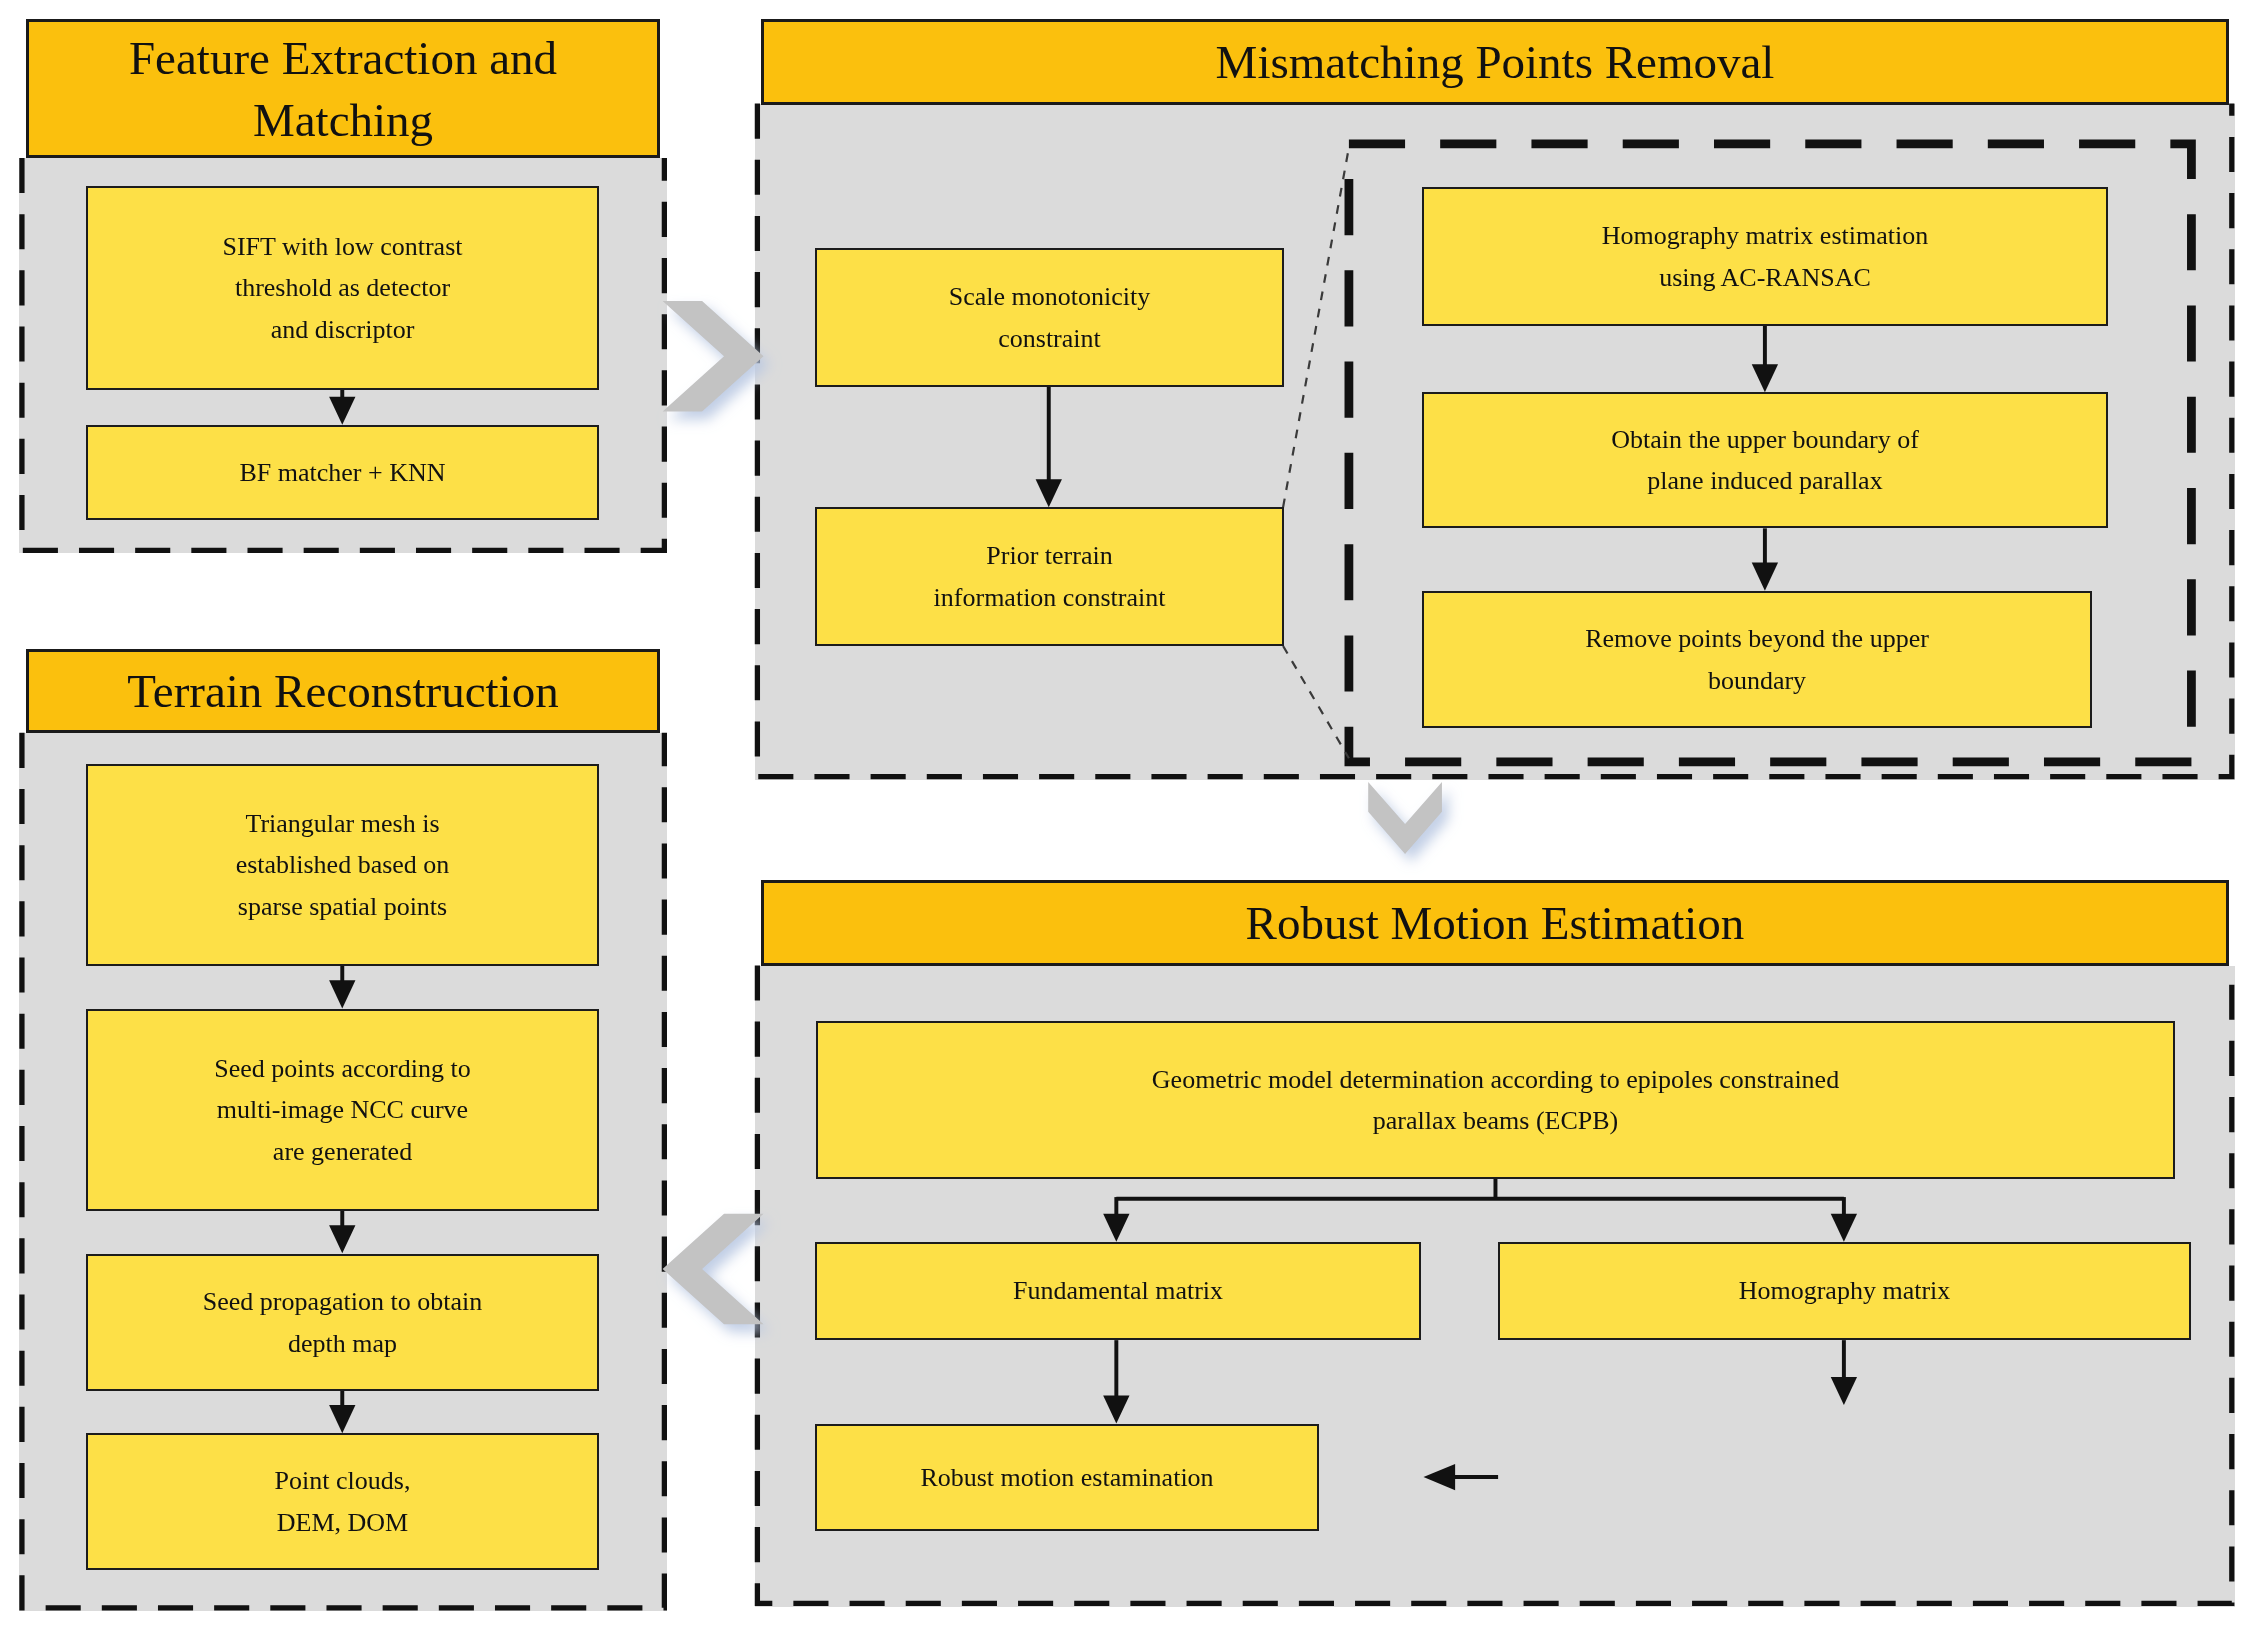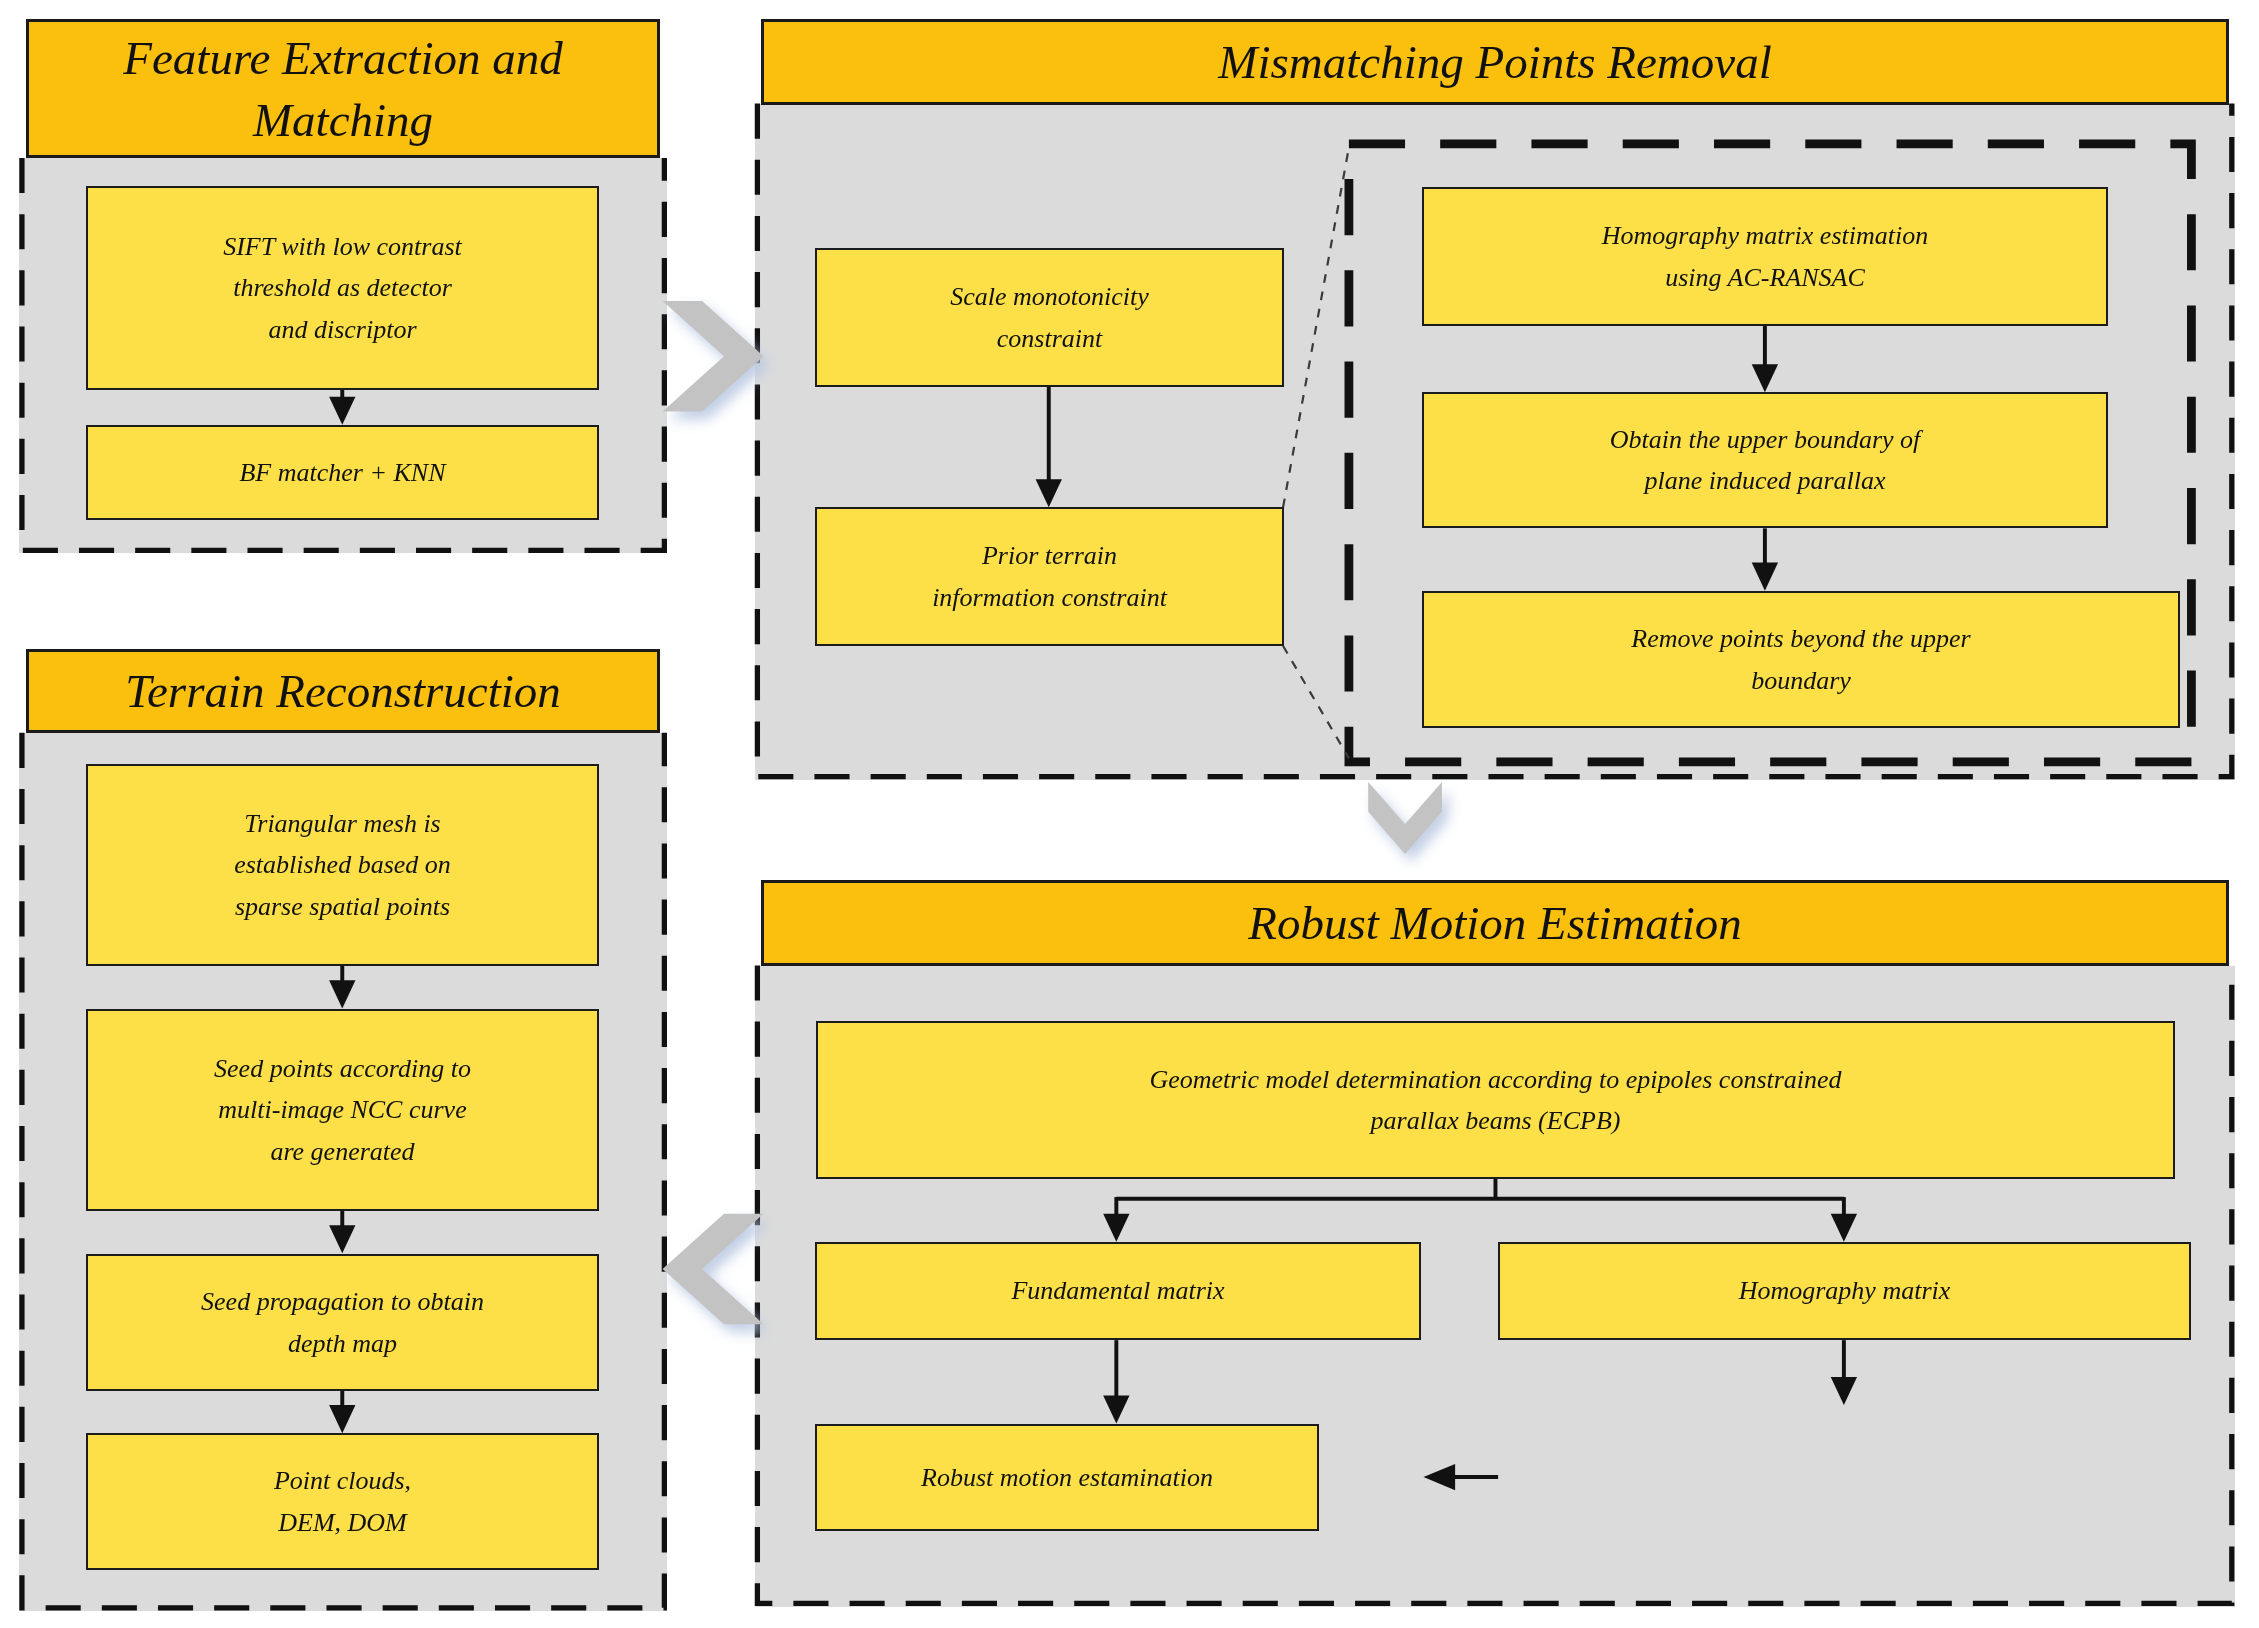--- a/index.html
+++ b/index.html
@@ -4,21 +4,20 @@
 <style>
   html, body { margin: 0; padding: 0; background: #ffffff; }
   #canvas {
     position: relative;
     width: 2259px;
     height: 1628px;
     background: #ffffff;
     font-family: "Liberation Serif", "DejaVu Serif", serif;
     color: #111111;
     overflow: hidden;
-    font-style: italic;
   }
   .hdr {
     position: absolute;
     box-sizing: border-box;
     background: #FBC00D;
     border: 3.5px solid #1a1a1a;
     display: flex;
     align-items: center;
     justify-content: center;
     text-align: center;
@@ -142,21 +141,21 @@
   <div class="box" style="left:86px; top:425px; width:513px; height:95px;"><span>BF matcher + KNN</span></div>
 
   <div class="box" style="left:815px; top:248px; width:469px; height:139px;"><span>Scale monotonicity
 constraint</span></div>
   <div class="box" style="left:815px; top:507px; width:469px; height:139px;"><span>Prior terrain
 information constraint</span></div>
   <div class="box" style="left:1422px; top:187px; width:686px; height:139px;"><span>Homography matrix estimation
 using AC-RANSAC</span></div>
   <div class="box" style="left:1422px; top:392px; width:686px; height:136px;"><span>Obtain the upper boundary of
 plane induced parallax</span></div>
-  <div class="box" style="left:1422px; top:591px; width:758px; height:137px;"><span>Remove points beyond the upper
+  <div class="box" style="left:1422px; top:591px; width:670px; height:137px;"><span>Remove points beyond the upper
 boundary</span></div>
 
   <div class="box" style="left:86px; top:764px; width:513px; height:202px;"><span>Triangular mesh is
 established based on
 sparse spatial points</span></div>
   <div class="box" style="left:86px; top:1009px; width:513px; height:202px;"><span>Seed points according to
 multi-image NCC curve
 are generated</span></div>
   <div class="box" style="left:86px; top:1254px; width:513px; height:137px;"><span>Seed propagation to obtain
 depth map</span></div>

